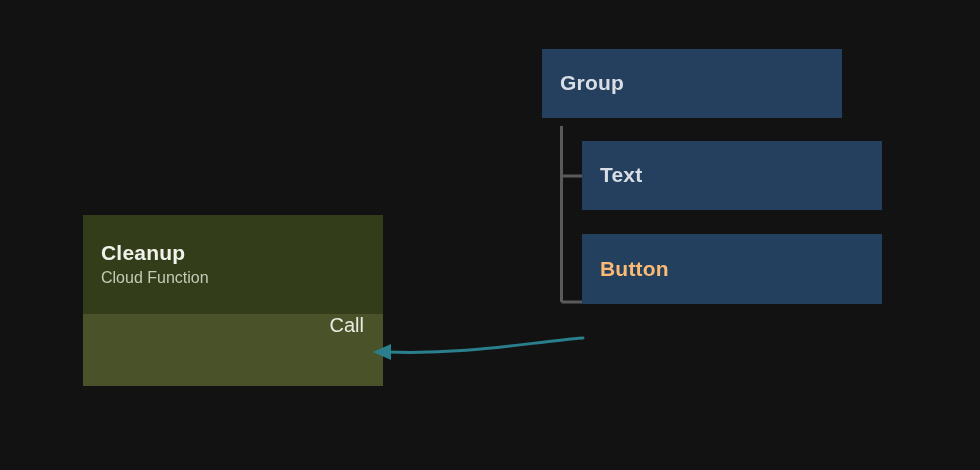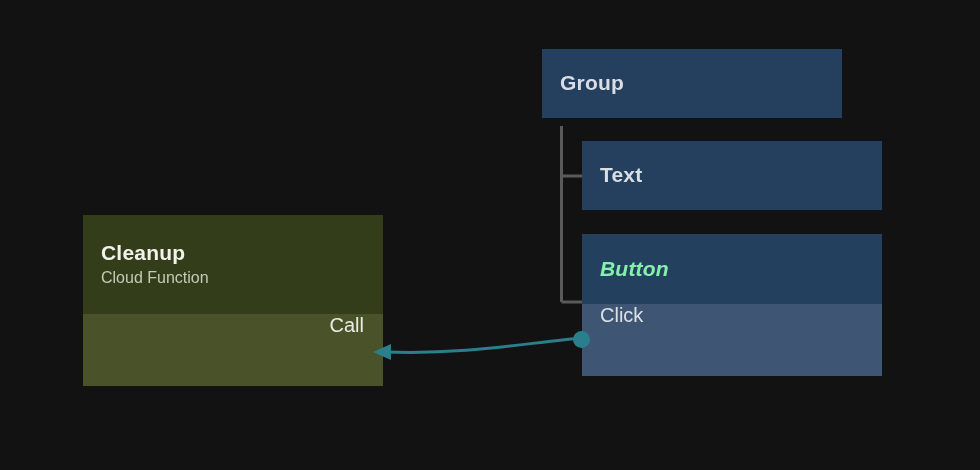--- a/index.html
+++ b/index.html
@@ -120,23 +120,22 @@
     top: 234px;
     width: 300px;
     height: 142px;
   }
   #node-button .node-header {
     background: #23405e;
     height: 70px;
     padding-left: 18px;
   }
   #node-button .node-title {
-    color: #86efac;
-    font-size: 21px;
-    font-style: italic;
+    color: #fdba74;
+    font-size: 21px;
   }
   #node-button .port-row {
     background: #3f5574;
     height: 72px;
     padding-left: 18px;
   }
   #node-button .port-label {
     color: #dbe0e7;
     font-size: 20px;
   }
@@ -202,24 +201,20 @@
   <div class="node" id="node-text">
     <div class="node-header">
       <div class="node-title">Text</div>
     </div>
   </div>
 
   <div class="node" id="node-button">
     <div class="node-header">
       <div class="node-title">Button</div>
     </div>
-    <div class="port-row">
-      <span class="port-dot" id="dot-click"></span>
-      <span class="port-label">Click</span>
-    </div>
   </div>
 
   <svg id="edge-click-call" viewBox="0 0 240 60" width="240" height="60">
     <path d="M 223 23 C 170 27, 110 40, 26 37" stroke="#2a7f8c" stroke-width="3" fill="none" stroke-linecap="round"></path>
     <path d="M 13 37 L 31 29 L 31 45 Z" fill="#2a7f8c"></path>
   </svg>
 
 </div>
 
 </body></html>

